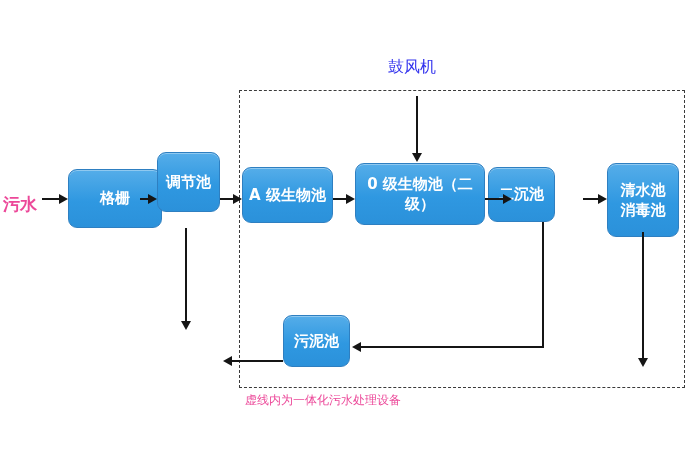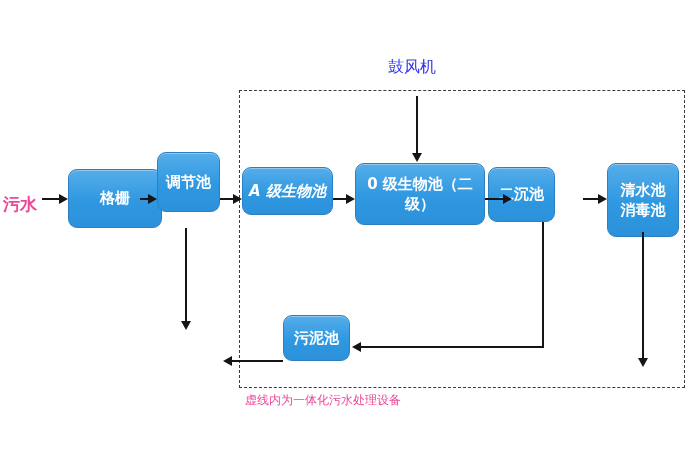--- a/index.html
+++ b/index.html
@@ -51,38 +51,38 @@
 
 
   <div class="box" style="left:68px;top:169px;width:94px;height:59px;">
     <span>格栅</span>
   </div>
 
   <div class="box" style="left:157px;top:152px;width:63px;height:60px;">
     <span>调节池</span>
   </div>
 
-  <div class="box" style="left:242px;top:167px;width:91px;height:48px;font-style:italic;">
+  <div class="box" style="left:242px;top:167px;width:91px;height:56px;">
     <span>A 级生物池</span>
   </div>
 
   <div class="box" style="left:355px;top:163px;width:130px;height:62px;">
     <span>0 级生物池（二级）</span>
   </div>
 
   <div class="box" style="left:488px;top:167px;width:67px;height:55px;">
     <span>二沉池</span>
   </div>
 
   <div class="box" style="left:607px;top:163px;width:72px;height:74px;justify-content:center;">
     <span>清水池</span>
     <span>消毒池</span>
   </div>
 
-  <div class="box" style="left:283px;top:315px;width:67px;height:46px;">
+  <div class="box" style="left:283px;top:315px;width:67px;height:52px;">
     <span>污泥池</span>
   </div>
 
   <div class="hline" style="left:42px;top:198px;width:17px;"></div>
   <div class="ah right" style="left:59px;top:194px;"></div>
 
   <div class="hline" style="left:140px;top:198px;width:8px;"></div>
   <div class="ah right" style="left:148px;top:194px;"></div>
 
   <div class="hline" style="left:220px;top:198px;width:13px;"></div>

